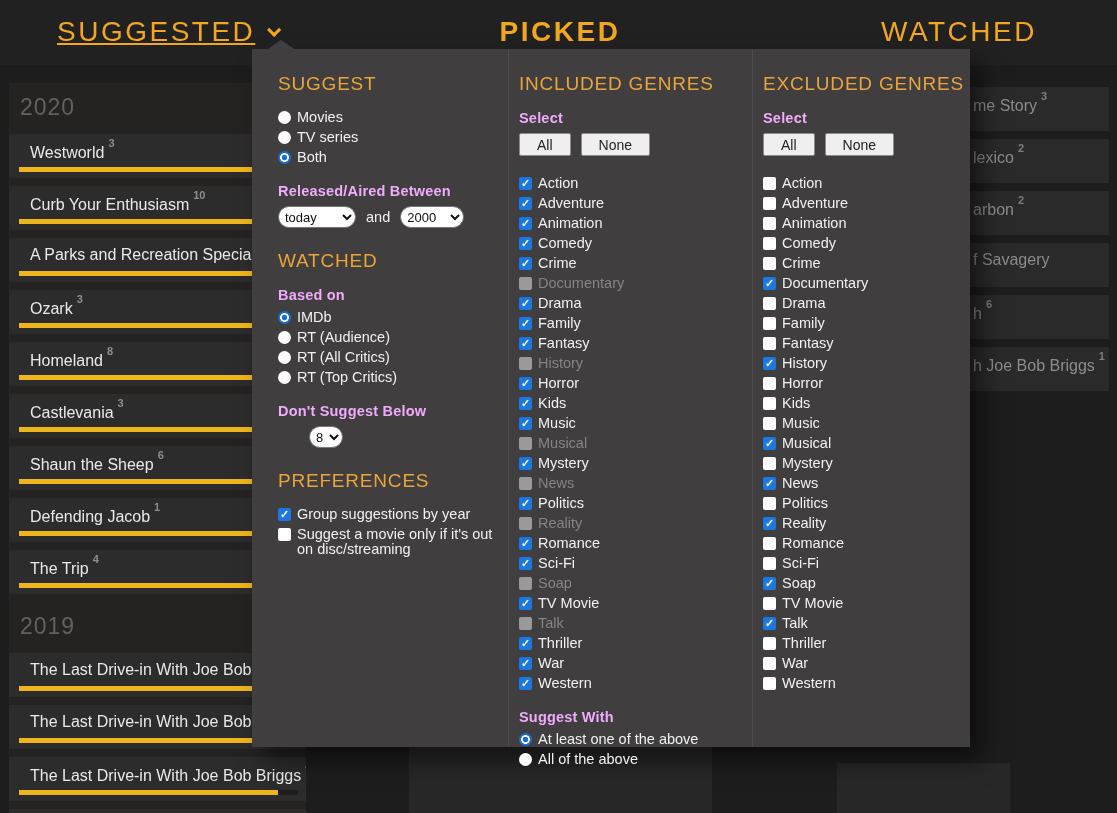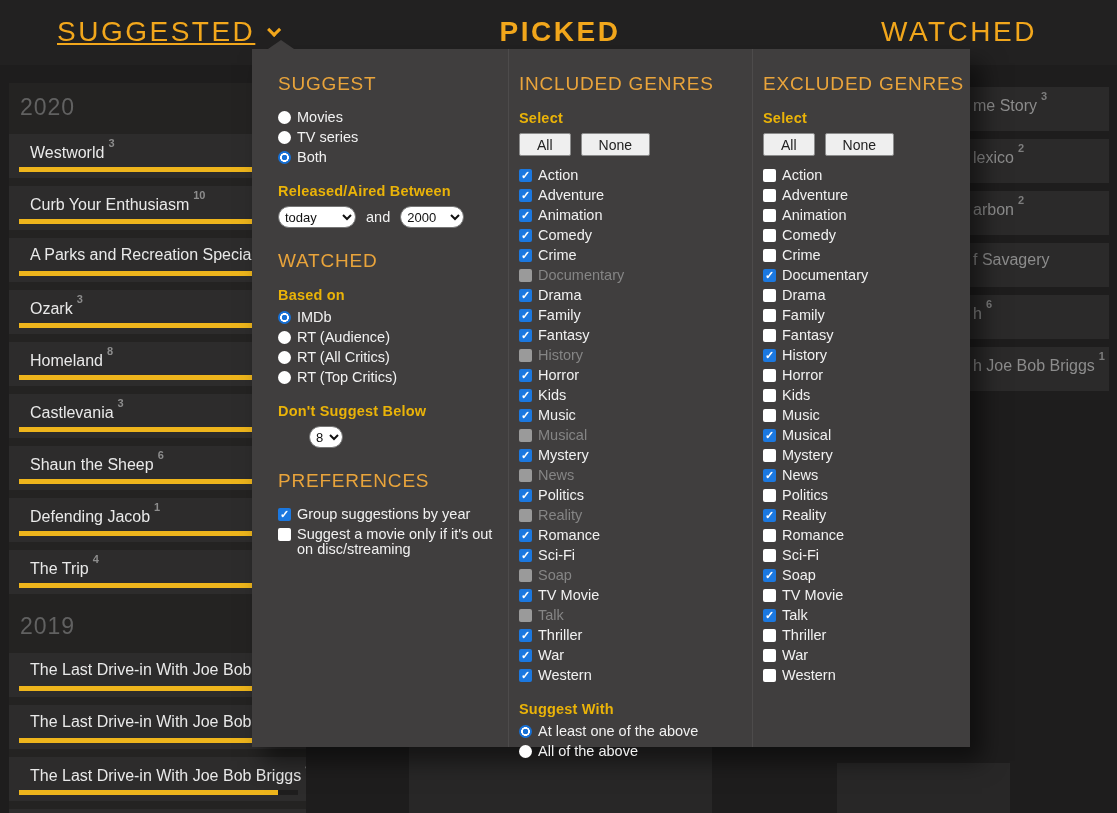--- a/index.html
+++ b/index.html
@@ -53,41 +53,41 @@
     border-left:13px solid transparent; border-right:13px solid transparent;
     border-bottom:9px solid #403e3e;
   }
   .pdivider { position:absolute; top:0; bottom:0; width:1px; background:#4d4b4b; }
   .pdiv1 { left:256px; } .pdiv2 { left:500px; }
   .pcol { position:absolute; top:24px; }
   .pcol1 { left:26px;  width:218px; }
   .pcol2 { left:267px; width:222px; }
   .pcol3 { left:511px; width:200px; }
   .phead { font-size:19px; letter-spacing:0.8px; color:#e9a43b; margin-bottom:15px; white-space:nowrap; }
-  .blabel { font-size:14.5px; font-weight:bold; color:#eab308; margin:18px 0 7px; letter-spacing:0.2px; }
+  .blabel { font-size:14.5px; font-weight:bold; color:#f0abfc; margin:18px 0 7px; letter-spacing:0.2px; }
   .blabel.first { margin-top:0; }
   .ctl-row { display:flex; align-items:flex-start; margin-bottom:5px; line-height:14.5px; cursor:pointer; }
   .ctl-row .lbl { font-size:14.5px; color:#f1f1f1; margin-left:6px; line-height:15px; }
   .ctl-row.disabled .lbl { color:#858585; cursor:default; }
   
   .radio { width:13px; height:13px; border-radius:50%; background:#fff; flex:0 0 13px; margin-top:1px; }
   .radio.on { background:radial-gradient(circle,#1670d6 0 2.6px,#fff 3px 4.2px,#1670d6 4.6px 6.5px); }
   
   .box { width:13px; height:13px; border-radius:2px; background:#fff; flex:0 0 13px; margin-top:1px;
          font-size:11px; line-height:13px; text-align:center; color:#fff; font-weight:bold; }
   .box.checked { background:#1b78e0; }
   .box.disabled { background:#9a9a9a; }
   
   select {
     font-family:"Liberation Sans", sans-serif; font-size:13px; color:#111;
     background:#fff; border:1px solid #767676; border-radius:11px; height:22px; padding:0 2px;
   }
   .sel-from { width:78px; } .sel-to { width:64px; } .sel-rating { width:34px;margin-left:31px; }
   .sel-row { display:flex; align-items:center; gap:10px; font-size:14.5px; color:#f1f1f1; }
-  .btn-row { display:flex; gap:10px; margin-bottom:12px; }
+  .btn-row { display:flex; gap:10px; margin-bottom:20px; }
   .btn {
     font-family:"Liberation Sans", sans-serif; font-size:14px; color:#222;
     background:#efefef; border:1px solid #8c8c8c; border-radius:2px;
     height:23px; padding:0 17px; cursor:pointer;
   }
   .genres { margin-bottom:4px; }
   .sect-gap { height:22px; }
 </style>
 </head>
 <body>

